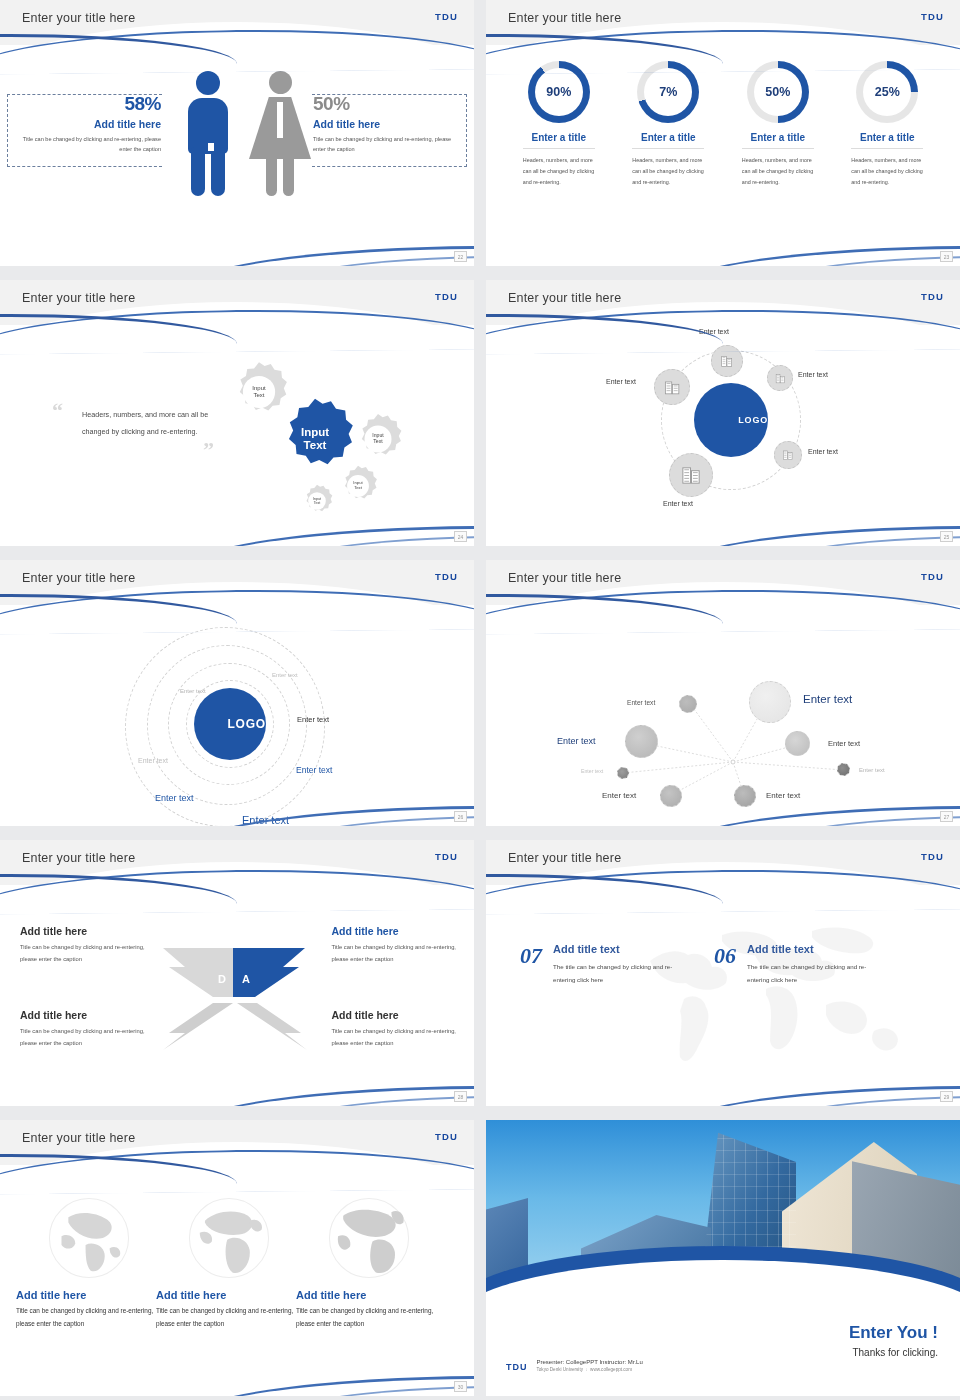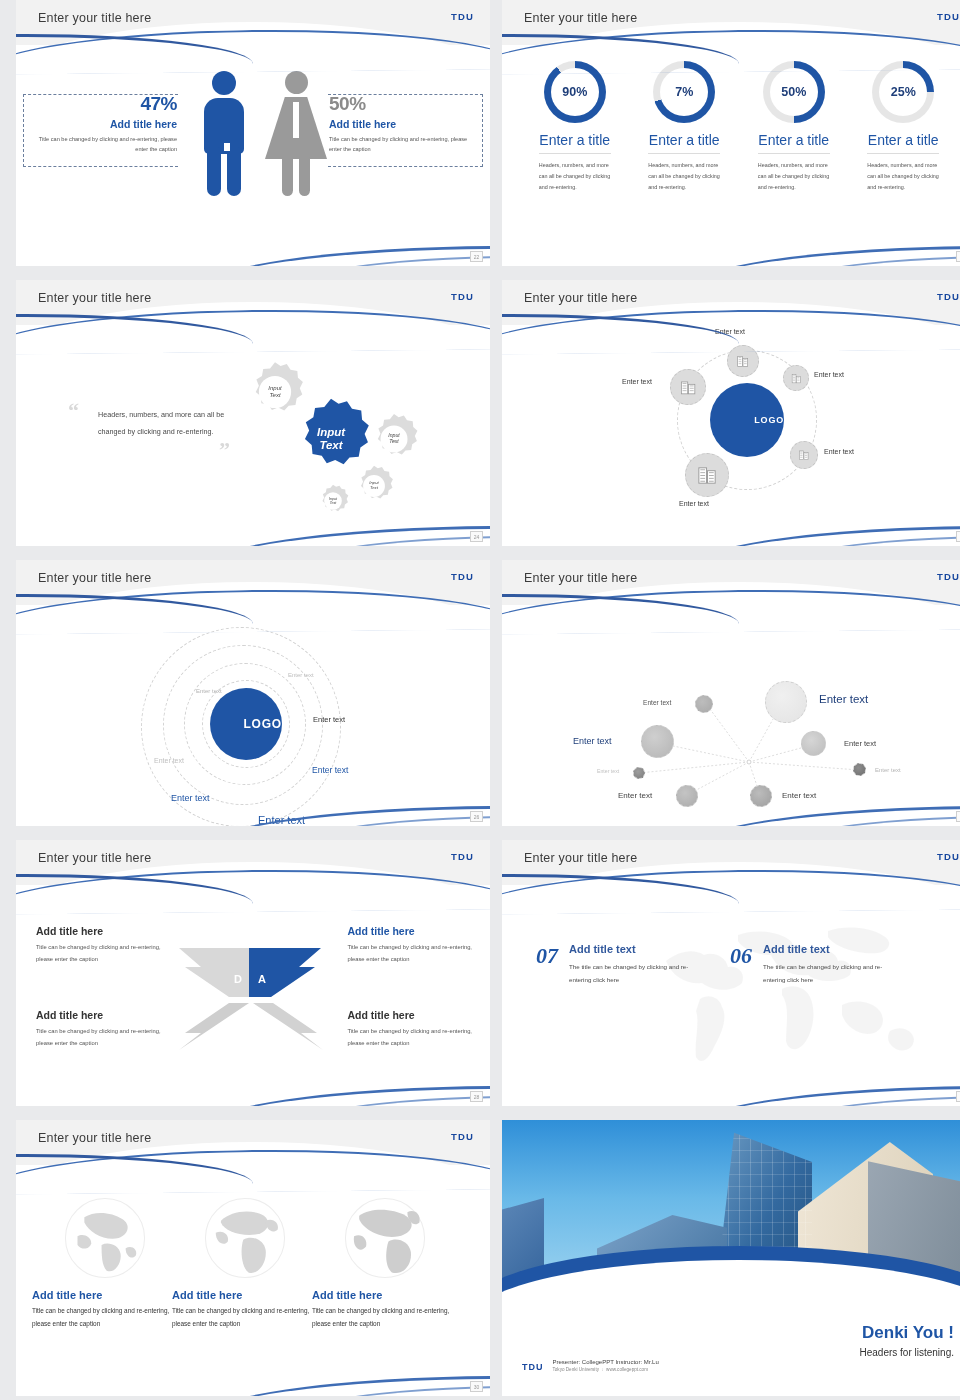--- a/index.html
+++ b/index.html
@@ -9,21 +9,21 @@
     font-family:"Liberation Sans", sans-serif;
     overflow:hidden;
   }
   .grid{
     width:960px; height:1400px;
     display:grid;
     grid-template-columns:474px 474px;
     grid-template-rows:266px 266px 266px 266px 276px;
     column-gap:12px;
     row-gap:14px;
-    padding:0 0 0 16px;
+    padding:0 0 0 0;
   }
   .slide{
     position:relative;
     background:#ffffff;
     overflow:hidden;
   }
   
   .hdr{
     position:absolute;left:0;top:0;width:100%;height:45px;
     background:#f2f2f2;
@@ -84,27 +84,27 @@
   .p-body{position:absolute;}
 
   
   .ringrow{position:absolute;left:0;right:0;top:16px;display:flex;}
   .ringcol{flex:1;display:flex;flex-direction:column;align-items:center;}
   .ring{width:62px;height:62px;border-radius:50%;position:relative;}
   .ring .rlabel{
     position:absolute;inset:0;display:flex;align-items:center;justify-content:center;
     font-size:12.5px;font-weight:bold;color:#1f3f7a;
   }
-  .rtitle{font-size:14px;font-weight:normal;color:#1f55a5;margin-top:9px;}
+  .rtitle{font-size:10px;font-weight:bold;color:#1f55a5;margin-top:9px;}
   .rhr{width:72px;height:1px;background:#dcdcdc;margin:5px 0 6px;}
   .rcap{font-size:5.4px;color:#555;line-height:2.0;width:72px;}
 
   
   .quote{position:absolute;font-size:22px;color:#d9d9d9;font-family:"Liberation Serif",serif;font-weight:bold;}
-  .gear{position:absolute;font-style:italic;}
+  .gear{position:absolute;}
   .gear .gtxt{
     position:absolute;inset:0;display:flex;flex-direction:column;
     align-items:center;justify-content:center;text-align:center;line-height:1.15;
   }
   .quotetext{position:absolute;font-size:7.2px;color:#4a4a4a;line-height:2.3;}
 
   
   .hub{
     position:absolute;border-radius:50%;background:#1f55a5;color:#fff;
     display:flex;align-items:center;justify-content:flex-end;
@@ -169,21 +169,21 @@
     <div class="swoosh"></div>
     <div class="swoosh2"></div>
     <div class="title">Enter your title here</div>
     <div class="logo">TDU</div>
     <div class="body">
 
       <div class="brk" style="left:7px;top:49px;width:155px;height:73px;border-right:none;"></div>
       <div class="brk" style="right:7px;top:49px;width:155px;height:73px;border-left:none;"></div>
 
       <div style="position:absolute;left:18px;top:48px;width:143px;text-align:right;">
-        <div class="pct blue">47%</div>
+        <div class="pct blue">58%</div>
         <div class="addt">Add title here</div>
         <div class="cap">Title can be changed by clicking and re-entering, please enter the caption</div>
       </div>
 
       <div style="position:absolute;right:18px;top:48px;width:143px;text-align:left;">
         <div class="pct grey">50%</div>
         <div class="addt">Add title here</div>
         <div class="cap">Title can be changed by clicking and re-entering, please enter the caption</div>
       </div>
 
@@ -624,22 +624,22 @@
       <div class="bld" style="left:366px;top:30px;width:115px;height:140px;background:linear-gradient(110deg,#9ba7b3,#7a8996);clip-path:polygon(0 8%,100% 26%,100% 100%,0 100%);"></div>
       <div class="bld" style="left:95px;top:95px;width:130px;height:80px;background:linear-gradient(135deg,#7ba2c8,#41719f);clip-path:polygon(0 42%,58% 0,100% 16%,100% 100%,0 100%);"></div>
       <div class="bld" style="left:128px;top:140px;width:110px;height:45px;background:repeating-linear-gradient(172deg,#c9ccd0 0 3px,#9aa0a7 3px 6px);"></div>
       <div class="bld" style="left:214px;top:150px;width:96px;height:18px;background:linear-gradient(90deg,#7f9a6a,#b6c49a);opacity:.85;"></div>
       <div class="bld" style="left:215px;top:8px;width:95px;height:155px;background:repeating-linear-gradient(90deg,rgba(255,255,255,.18) 0 1px,transparent 1px 11px),repeating-linear-gradient(0deg,rgba(255,255,255,.14) 0 1px,transparent 1px 12px);clip-path:polygon(18% 3%,100% 22%,100% 100%,0 100%);"></div>
       <div class="bluecurve"></div>
       <div class="whitecurve"></div>
     </div>
 
     <div class="thanks">
-      <div class="th1">Denki You !</div>
-      <div class="th2">Headers for listening.</div>
+      <div class="th1">Enter You !</div>
+      <div class="th2">Thanks for clicking.</div>
     </div>
 
     <div class="foot">
       <div class="flogo">TDU</div>
       <div>
         <div class="f1">Presenter: CollegePPT   Instructor: Mr.Lu</div>
         <div class="f2">Tokyo Denki University ： www.collegeppt.com</div>
       </div>
     </div>
   </div>

